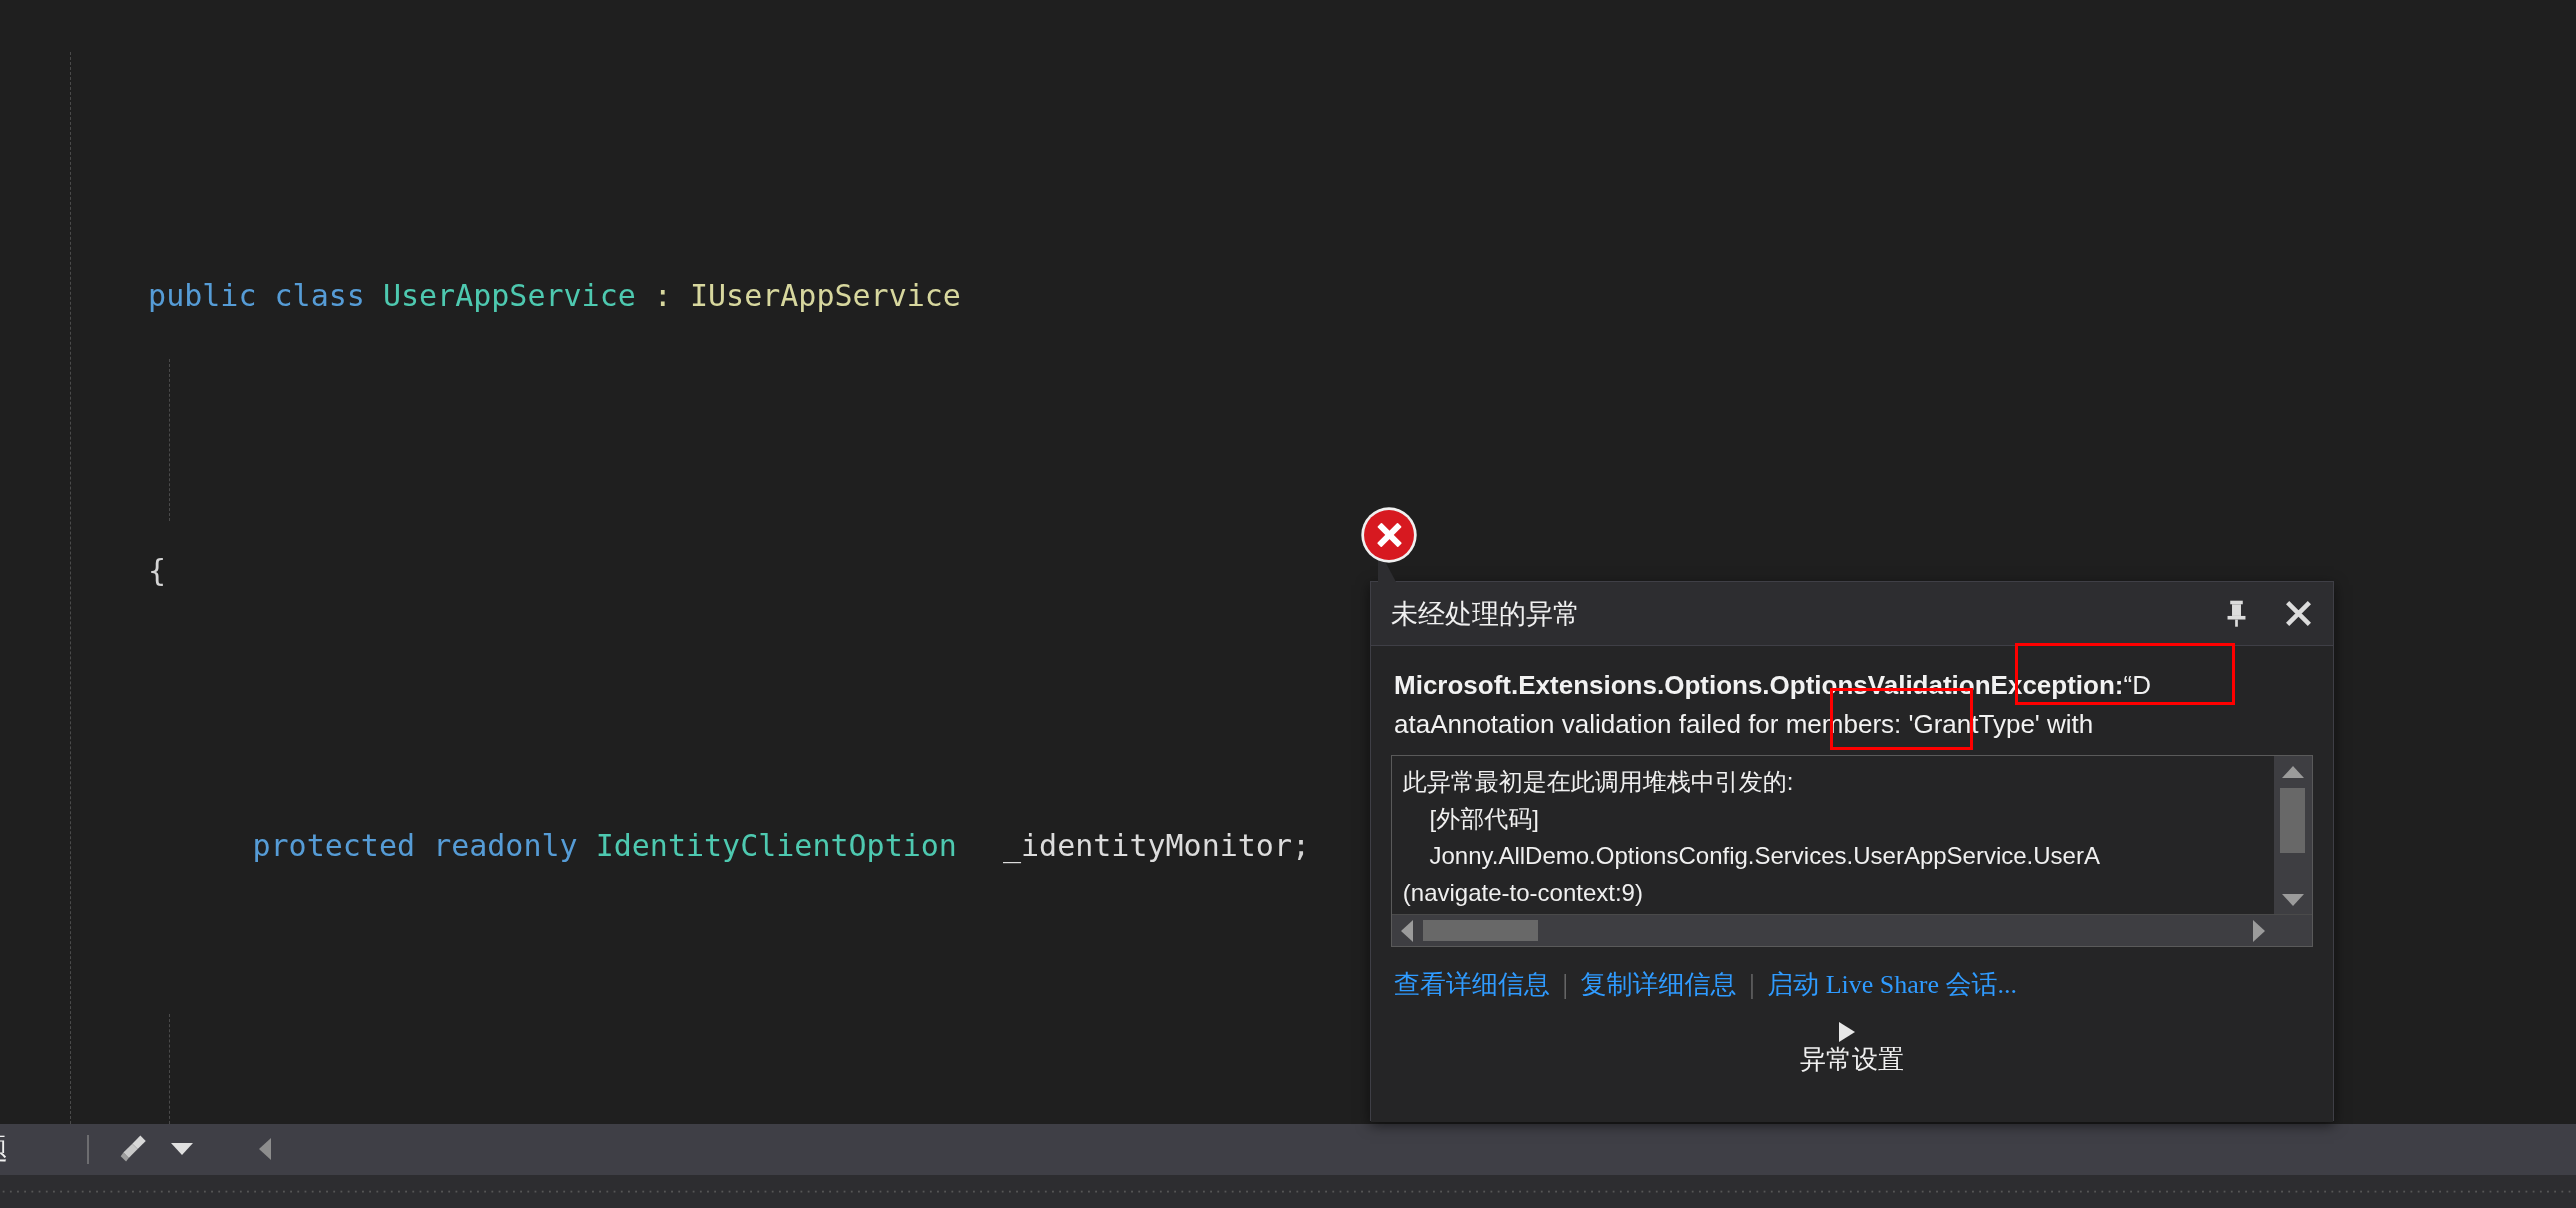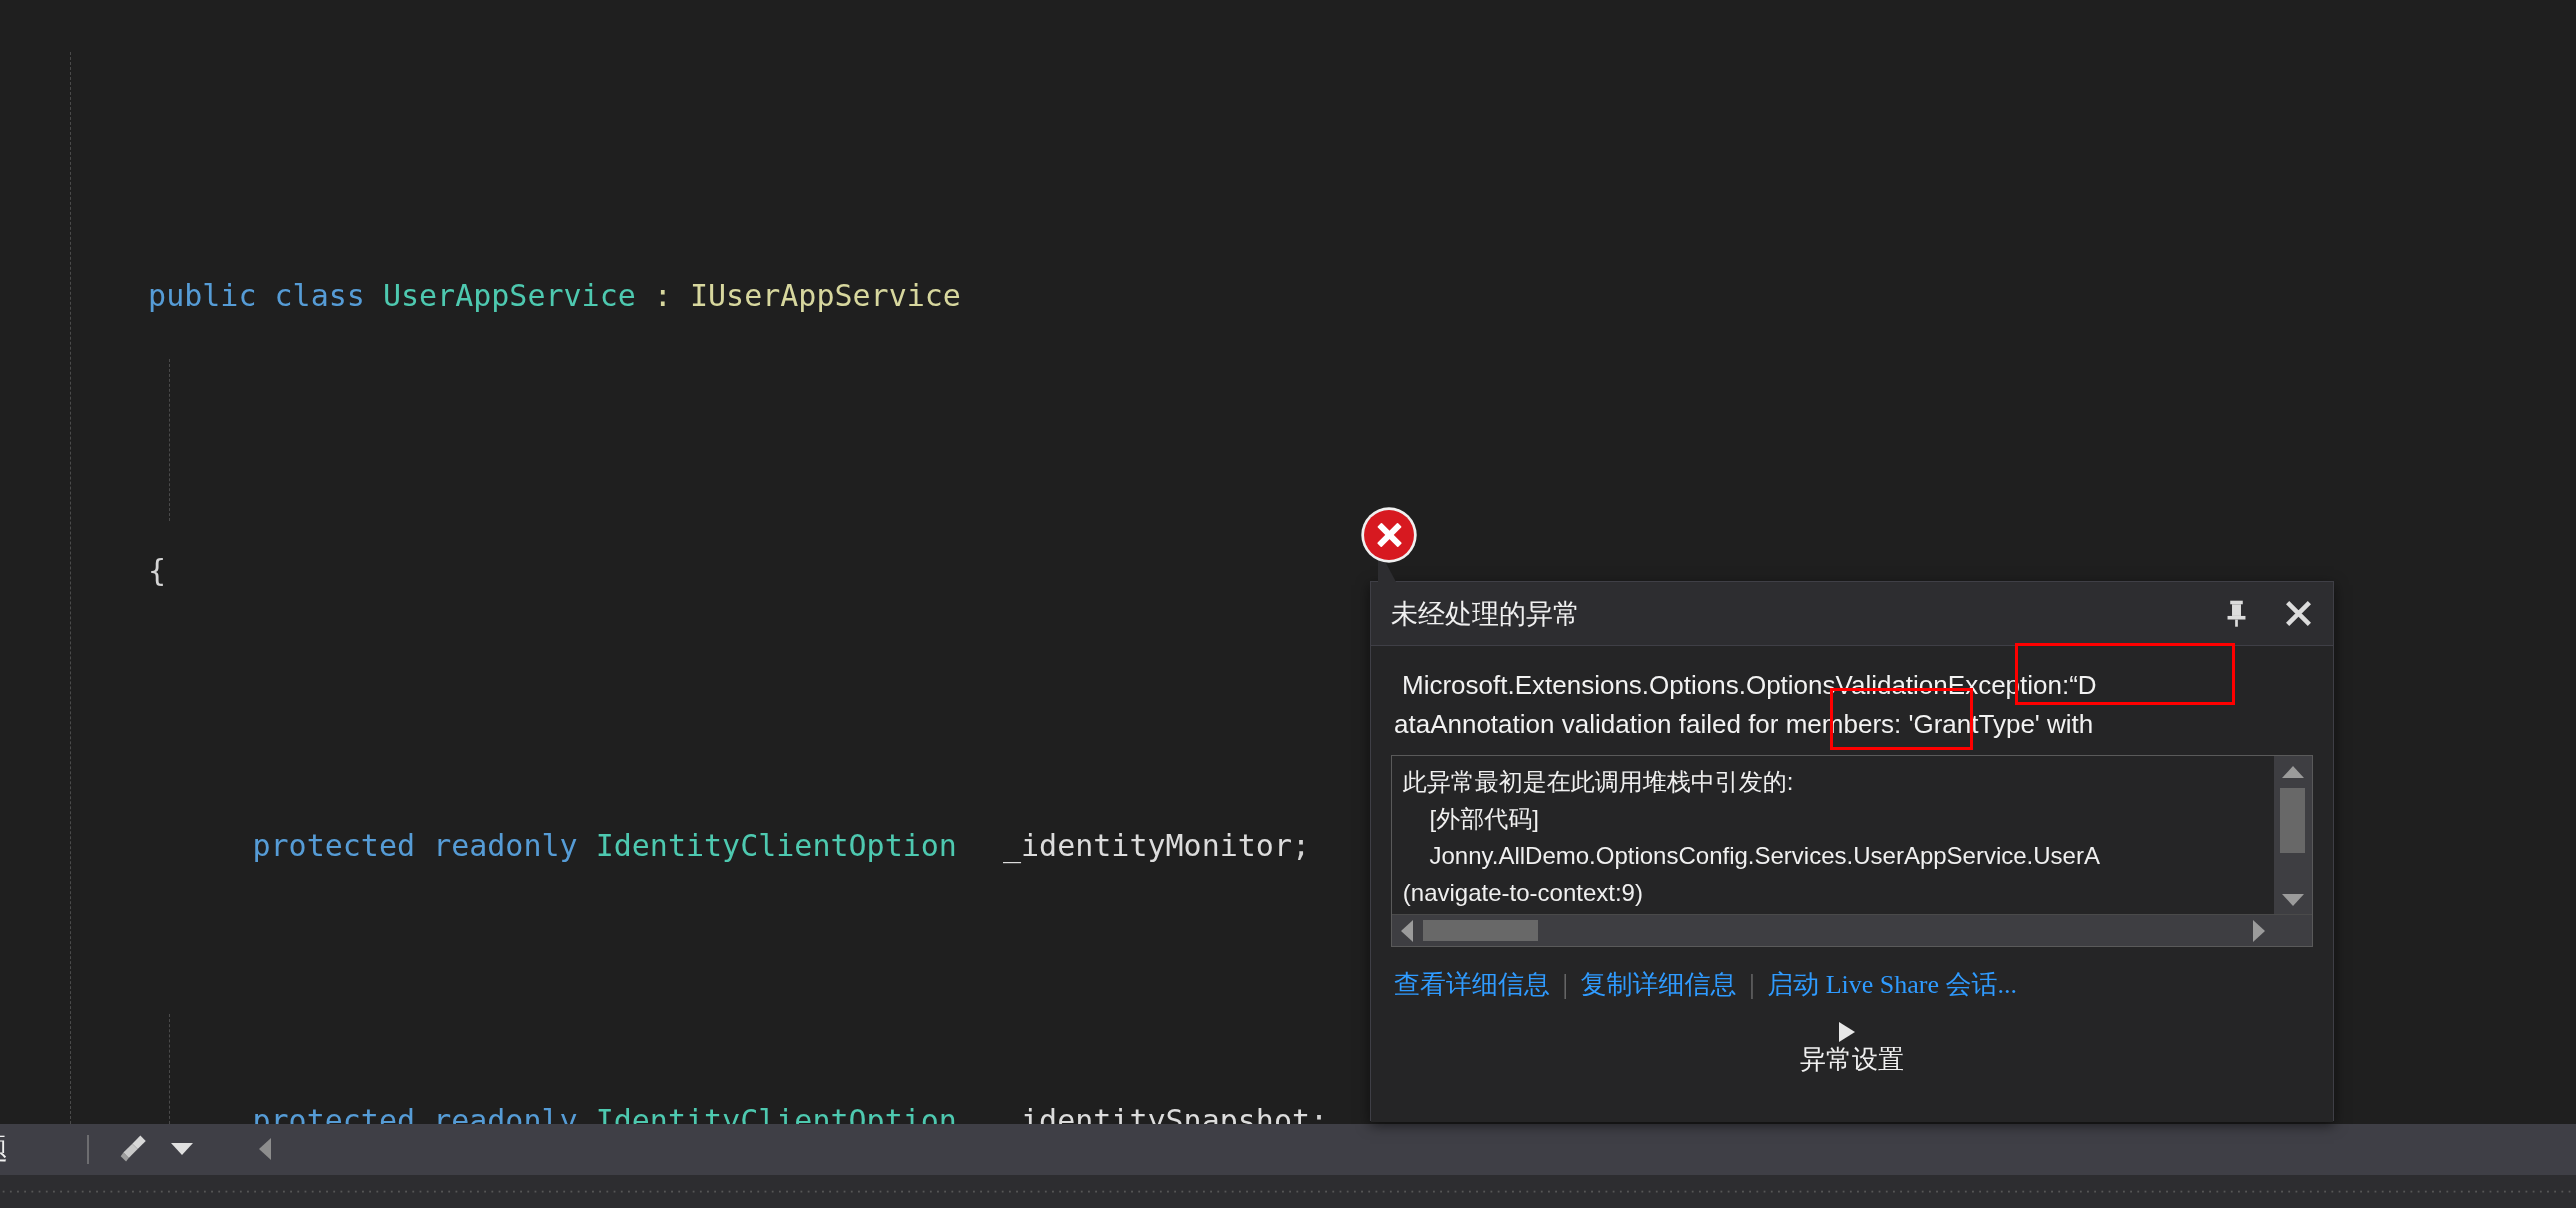--- a/index.html
+++ b/index.html
@@ -109,21 +109,21 @@
     height: 476px;
     padding: 0;
   }
   .exc-msg {
     padding: 20px 23px 7.2px 23px;
     color: #f2f2f2;
     font-size: 26px;
     line-height: 39px;
     position: relative;
   }
-  .exc-msg b { font-weight: normal; margin-left: 8px; }
+  .exc-msg b { font-weight: bold; }
 
   
   .redbox {
     position: absolute;
     border: 3.6px solid #ff0000;
     pointer-events: none;
     z-index: 70;
   }
   #rb1 { left: 2015px; top: 643px; width: 214px; height: 56px; }
   #rb2 { left: 1830px; top: 688px; width: 137px; height: 56px; }
@@ -283,23 +283,20 @@
       <div class="cl" style="padding-left:3.6px;">
         <span class="pl">{</span>
       </div>
 
       
       <div class="cl" style="padding-left:108px;">
         <span class="k">protected</span><span class="pl"> </span><span class="k">readonly</span><span class="pl"> </span><span class="ty">IdentityClientOption</span><span class="pl"> </span><span class="fld">_identityMonitor</span><span class="pl">;</span>
       </div>
 
       
-      <div class="cl" style="padding-left:108px;">
-        <span class="k">protected</span><span class="pl"> </span><span class="k">readonly</span><span class="pl"> </span><span class="ty">IdentityClientOption</span><span class="pl"> </span><span class="fld">_identitySnapshot</span><span class="pl">;</span>
-      </div>
 
       
       
 
       
       
 
       
       
 

